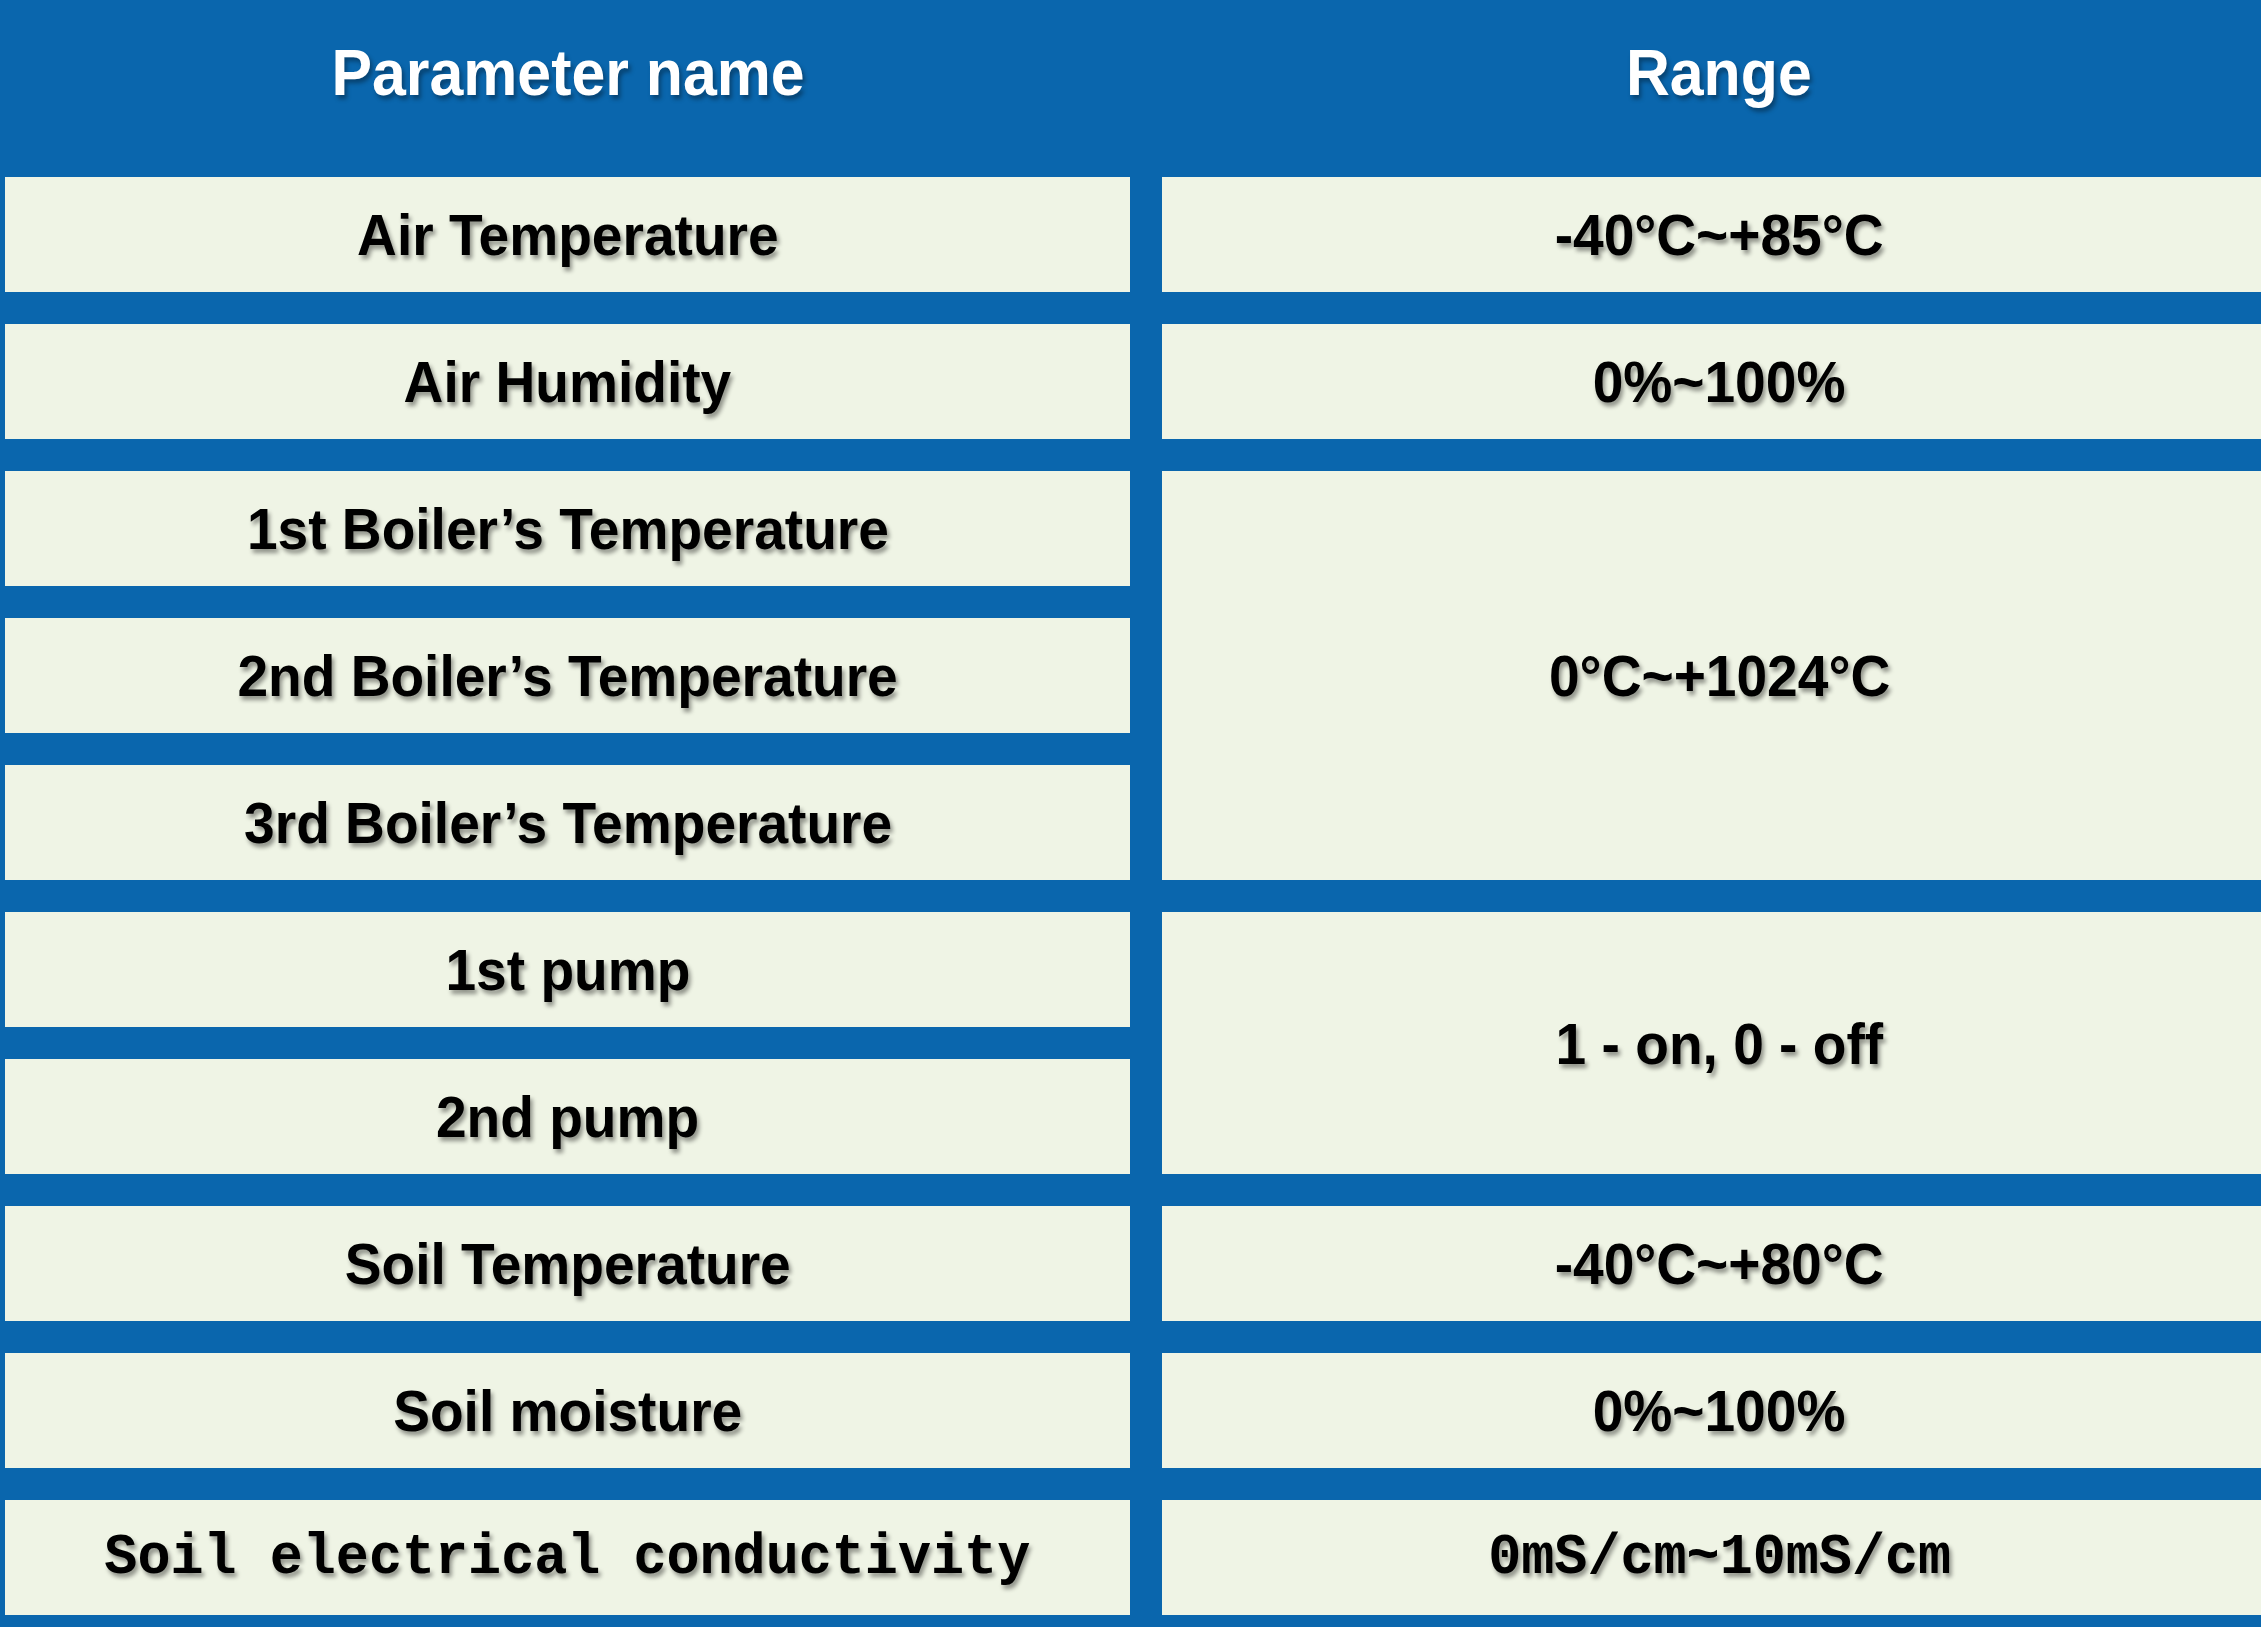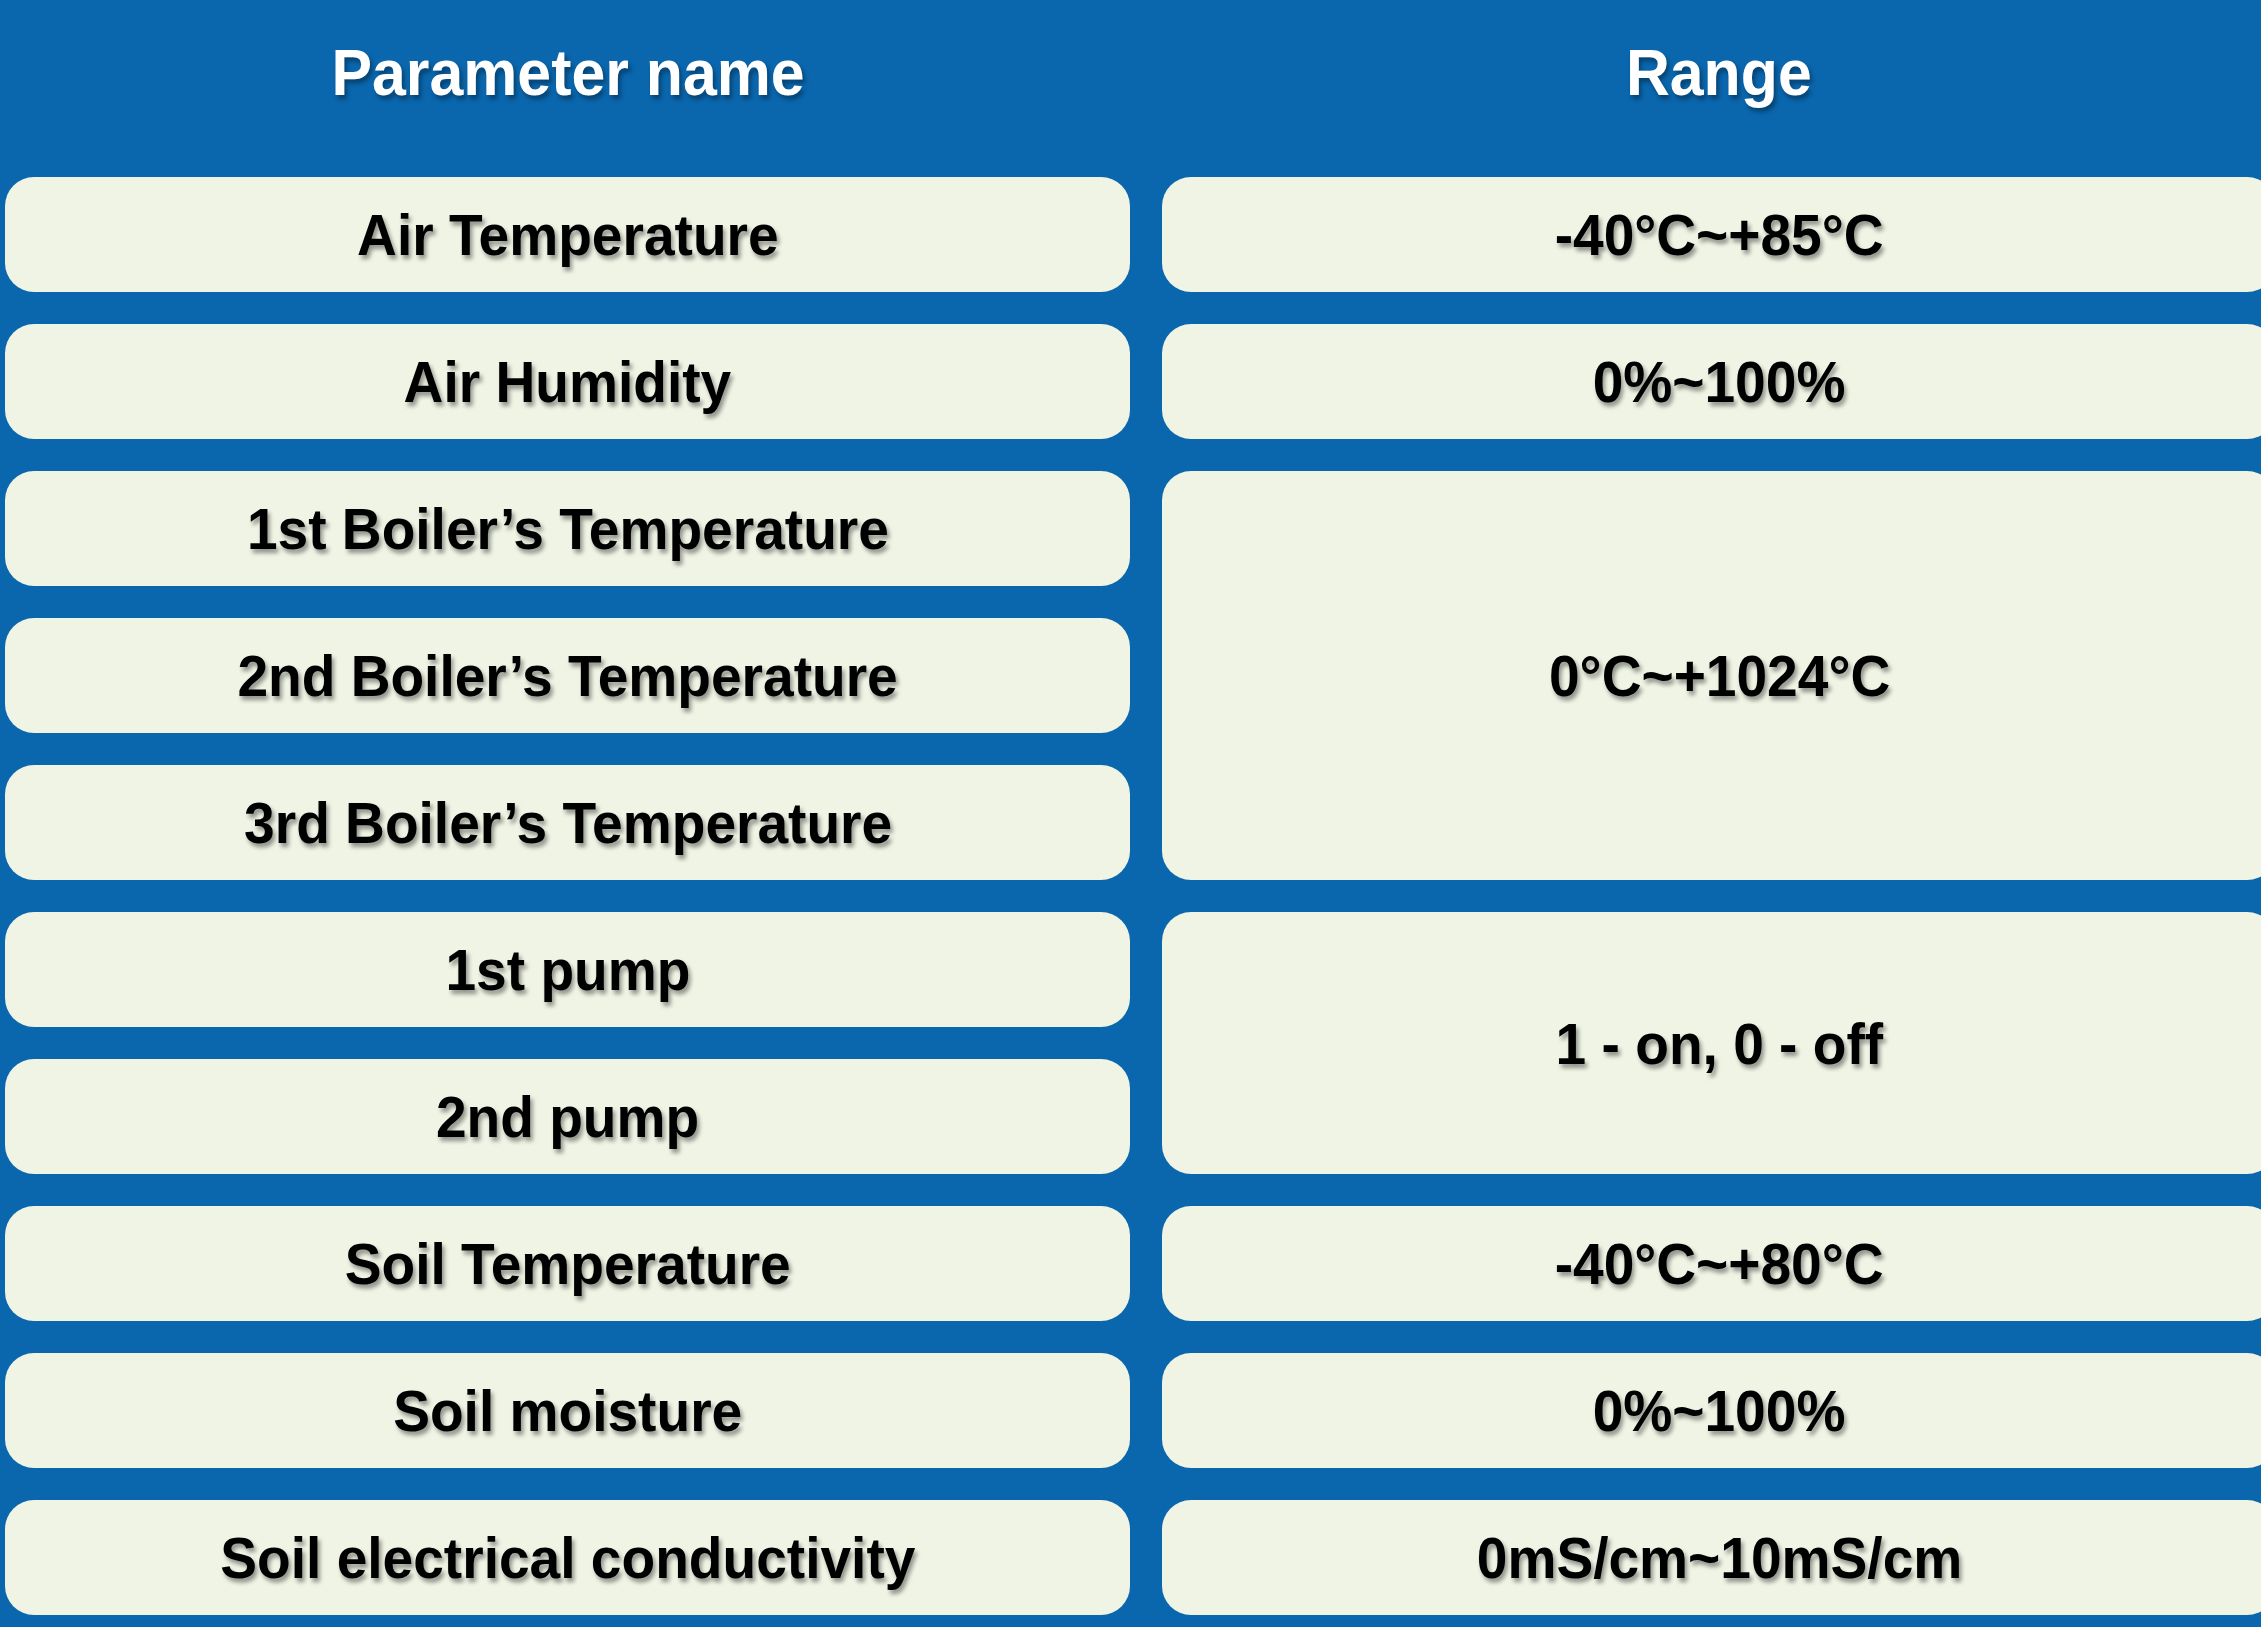--- a/index.html
+++ b/index.html
@@ -36,39 +36,38 @@
   .cell {
     background: #eff4e5;
     display: flex;
     align-items: center;
     justify-content: center;
     color: #000000;
     font-size: 58px;
     font-weight: bold;
     text-shadow: 2.6px 3.9px 4.5px rgba(0,0,0,0.4);
     text-align: center;
-    border-radius: 29px;
   }
   .txt {
     display: inline-block;
     transform: scaleX(0.95);
     white-space: nowrap;
   }
   .col1 { grid-column: 1; }
   .col2 { grid-column: 2; }
   .r2  { grid-row: 2; }
   .r3  { grid-row: 3; }
   .r4  { grid-row: 4; }
   .r5  { grid-row: 5; }
   .r6  { grid-row: 6; text-align: right; }
   .r7  { grid-row: 7; }
   .r8  { grid-row: 8; }
   .r9  { grid-row: 9; }
   .r10 { grid-row: 10; }
-  .r11 { grid-row: 11; }
+  .r11 { grid-row: 11; font-family: Liberation Mono, monospace; }
   .span3 { grid-row: 4 / span 3; }
   .span2 { grid-row: 7 / span 2; }
 </style>
 </head>
 <body>
 
 <div class="page">
 
   <div class="hcell col1">
     <span class="txt">Parameter name</span>

